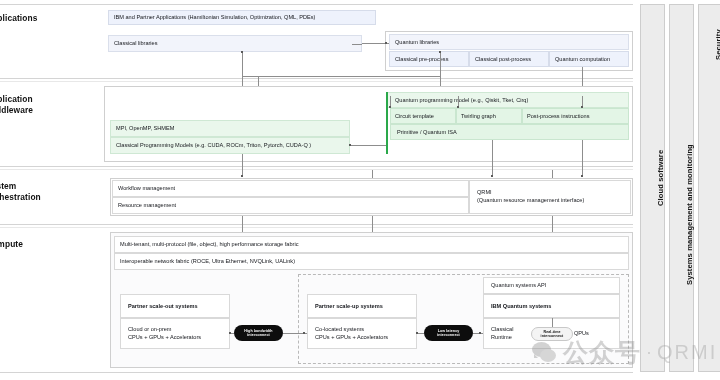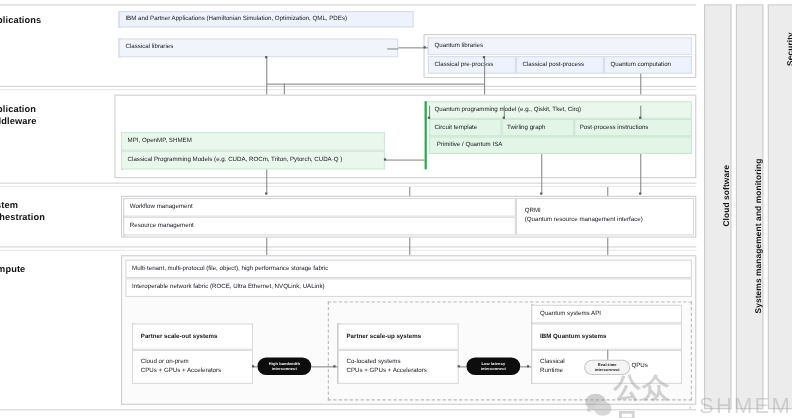--- a/index.html
+++ b/index.html
@@ -248,16 +248,16 @@
   <div class="vcol-label" style="left:714px;top:60px;">Security</div>
 
   <div class="wm" style="left:532px;top:336px;">
     <div class="wm-chat">
       <div class="b1"></div>
         <div class="t1"></div>
         <div class="b2"></div>
     </div>
     <div class="wm-cn">公众号</div>
     <div class="wm-sep">·</div>
-    <div class="wm-en">SHMEM</div>
+    <div class="wm-en">QRMI</div>
   </div>
 
 </div>
 
 </body></html>

